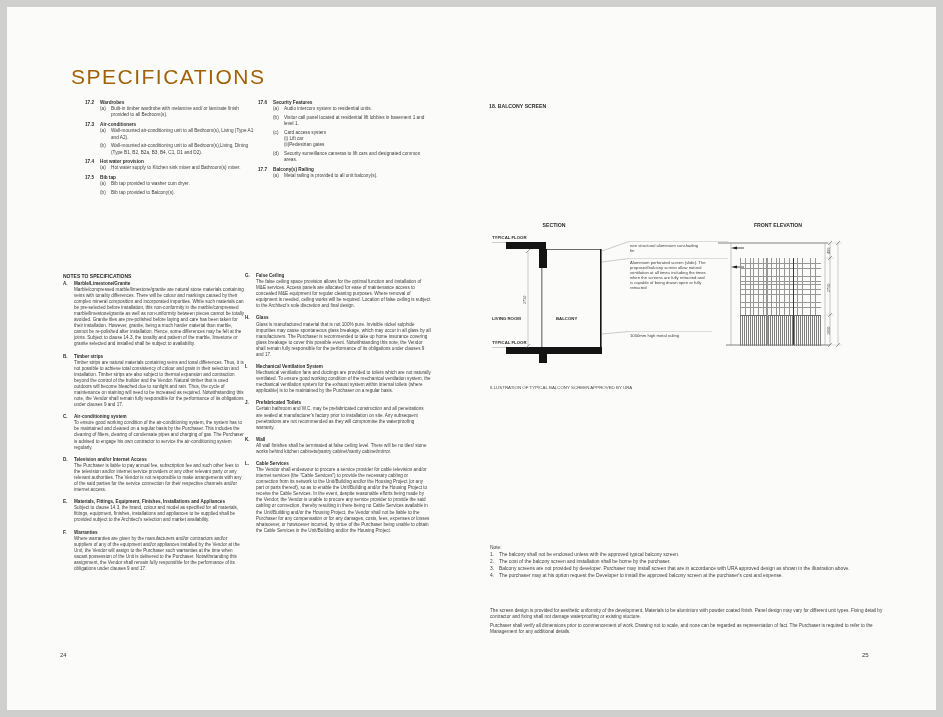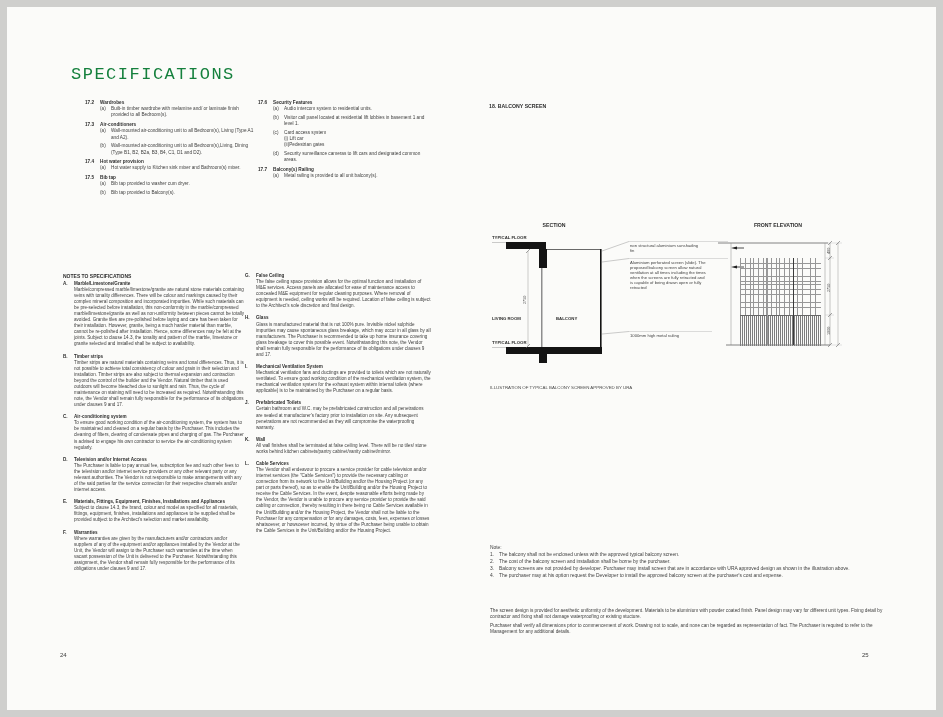--- a/index.html
+++ b/index.html
@@ -1,22 +1,22 @@
 <!DOCTYPE html>
 <html><head>
 <meta charset="utf-8">
 <style>
   html,body{margin:0;padding:0;}
   body{width:943px;height:717px;background:#cfcfcd;position:relative;overflow:hidden;
        font-family:"Liberation Sans",sans-serif;color:#3d3d3d;}
   .spread{position:absolute;left:7px;top:7px;width:929px;height:703px;background:#fbfbf9;}
 
   
-  .doc-title{position:absolute;left:64px;top:58px;font-family:Liberation Mono, monospace;
-             font-size:17px;letter-spacing:1.5px;color:#15803d;font-weight:500;}
+  .doc-title{position:absolute;left:64px;top:58px;font-family:Liberation Sans, sans-serif;
+             font-size:21px;letter-spacing:1.5px;color:#a16207;font-weight:500;}
   .specs{position:absolute;width:172px;font-size:4.7px;line-height:6.2px;}
   .specs-c1{left:78px;top:93px;}
   .specs-c2{left:251px;top:93px;}
   .spec-group{margin-bottom:3.5px;}
   .spec-head{display:flex;font-weight:bold;color:#2e2e2e;}
   .sn{width:15px;flex:0 0 15px;}
   .spec-sub{display:flex;margin-bottom:2.6px;}
   .spec-sub .pad{width:15px;flex:0 0 15px;}
   .sl{width:11px;flex:0 0 11px;}
   .sx{flex:1;}

